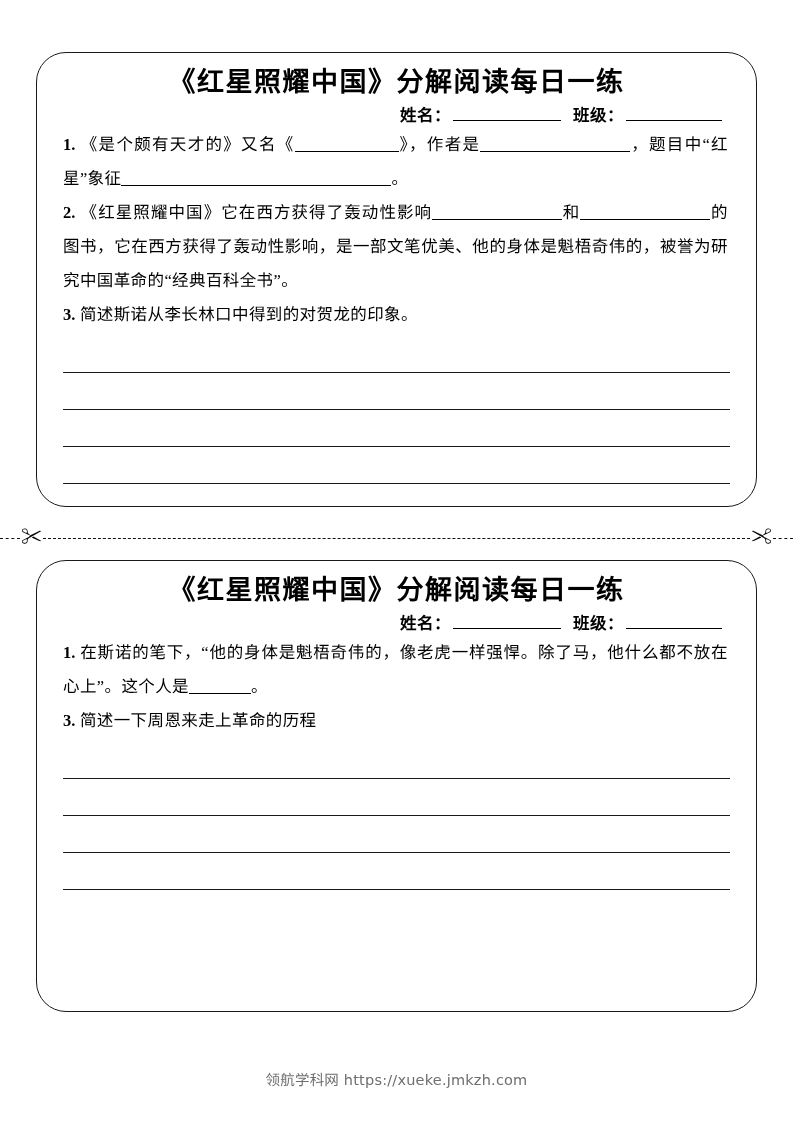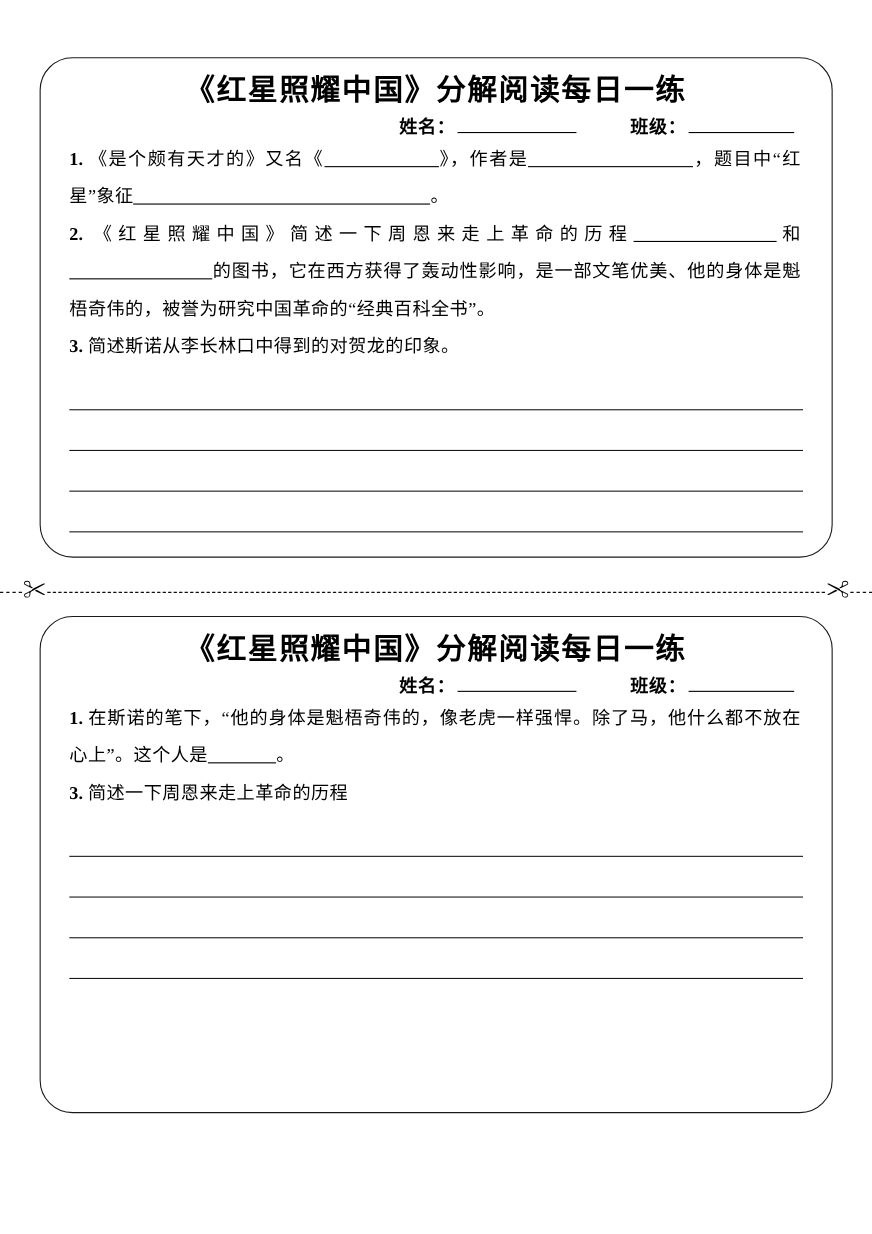--- a/index.html
+++ b/index.html
@@ -49,21 +49,20 @@
 
   
   .meta-row {
     display: flex;
     justify-content: flex-end;
     align-items: center;
     font-size: 16.5px;
     font-weight: bold;
     letter-spacing: 0.5px;
     margin: 2px 8px 2px 0;
-    gap: 37px;
   }
   .meta-field {
     display: flex;
     align-items: baseline;
     white-space: nowrap;
   }
   .meta-field + .meta-field { margin-left: 12px; }
   .meta-label { margin-right: 2px; }
   .meta-blank {
     display: inline-block;
@@ -166,21 +165,21 @@
       </span>
     </div>
 
     <p class="q">
       <span class="q-num">1.</span>
       <span>《是个颇有天才的》又名《</span><span class="blank b-lg"></span><span>》，作者是</span><span class="blank b-2xl"></span><span>，题目中“红星”象征</span><span class="blank b-3xl"></span><span>。</span>
     </p>
 
     <p class="q">
       <span class="q-num">2.</span>
-      <span>《红星照耀中国》简述一下周恩来走上革命的历程</span><span class="blank b-xl"></span><span>和</span><span class="blank b-xl"></span><span>的图书，它在西方获得了轰动性影响，是一部文笔优美、他的身体是魁梧奇伟的，被誉为研究中国革命的“经典百科全书”。</span>
+      <span>《红星照耀中国》它在西方获得了轰动性影响</span><span class="blank b-xl"></span><span>和</span><span class="blank b-xl"></span><span>的图书，它在西方获得了轰动性影响，是一部文笔优美、他的身体是魁梧奇伟的，被誉为研究中国革命的“经典百科全书”。</span>
     </p>
 
     <p class="q">
       <span class="q-num">3.</span>
       <span>简述斯诺从李长林口中得到的对贺龙的印象。</span>
     </p>
 
     <div class="answer-lines">
       <div class="answer-line"></div>
       <div class="answer-line"></div>
@@ -223,14 +222,15 @@
     </p>
 
     <div class="answer-lines">
       <div class="answer-line"></div>
       <div class="answer-line"></div>
       <div class="answer-line"></div>
       <div class="answer-line"></div>
     </div>
   </section>
 
+  <div class="footer">领航学科网 https://xueke.jmkzh.com</div>
 
 </div>
 
 </body></html>

